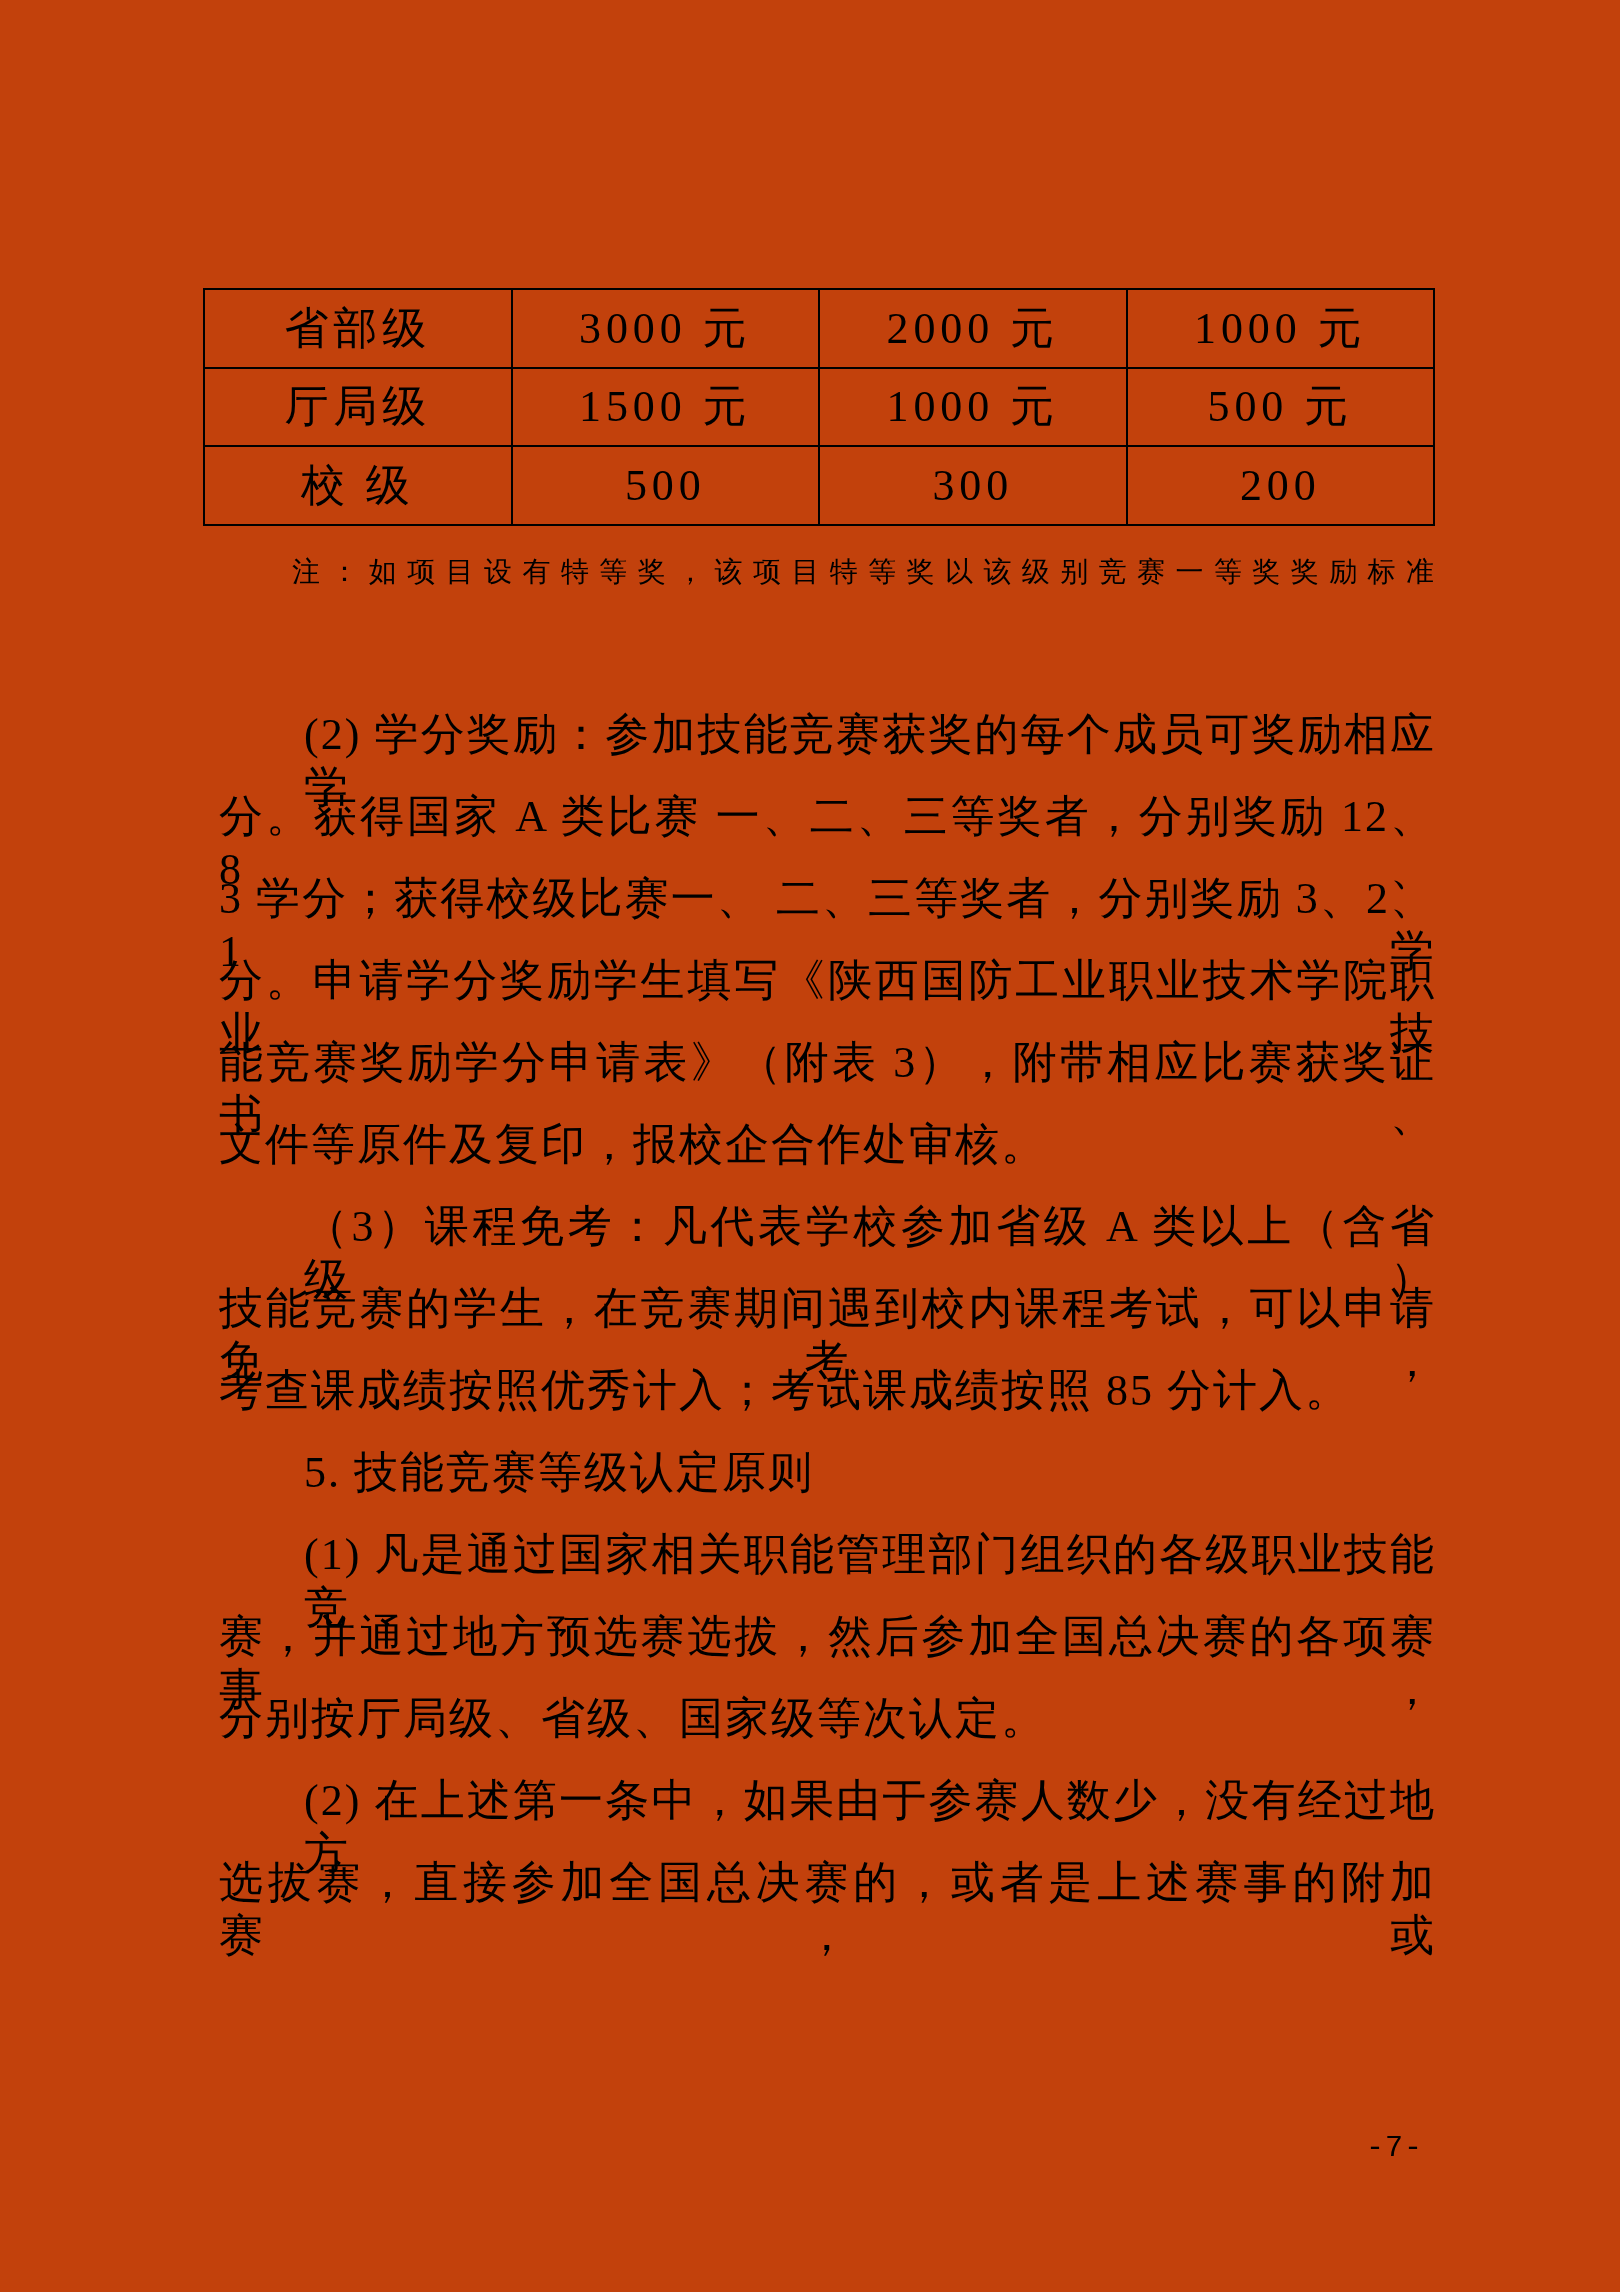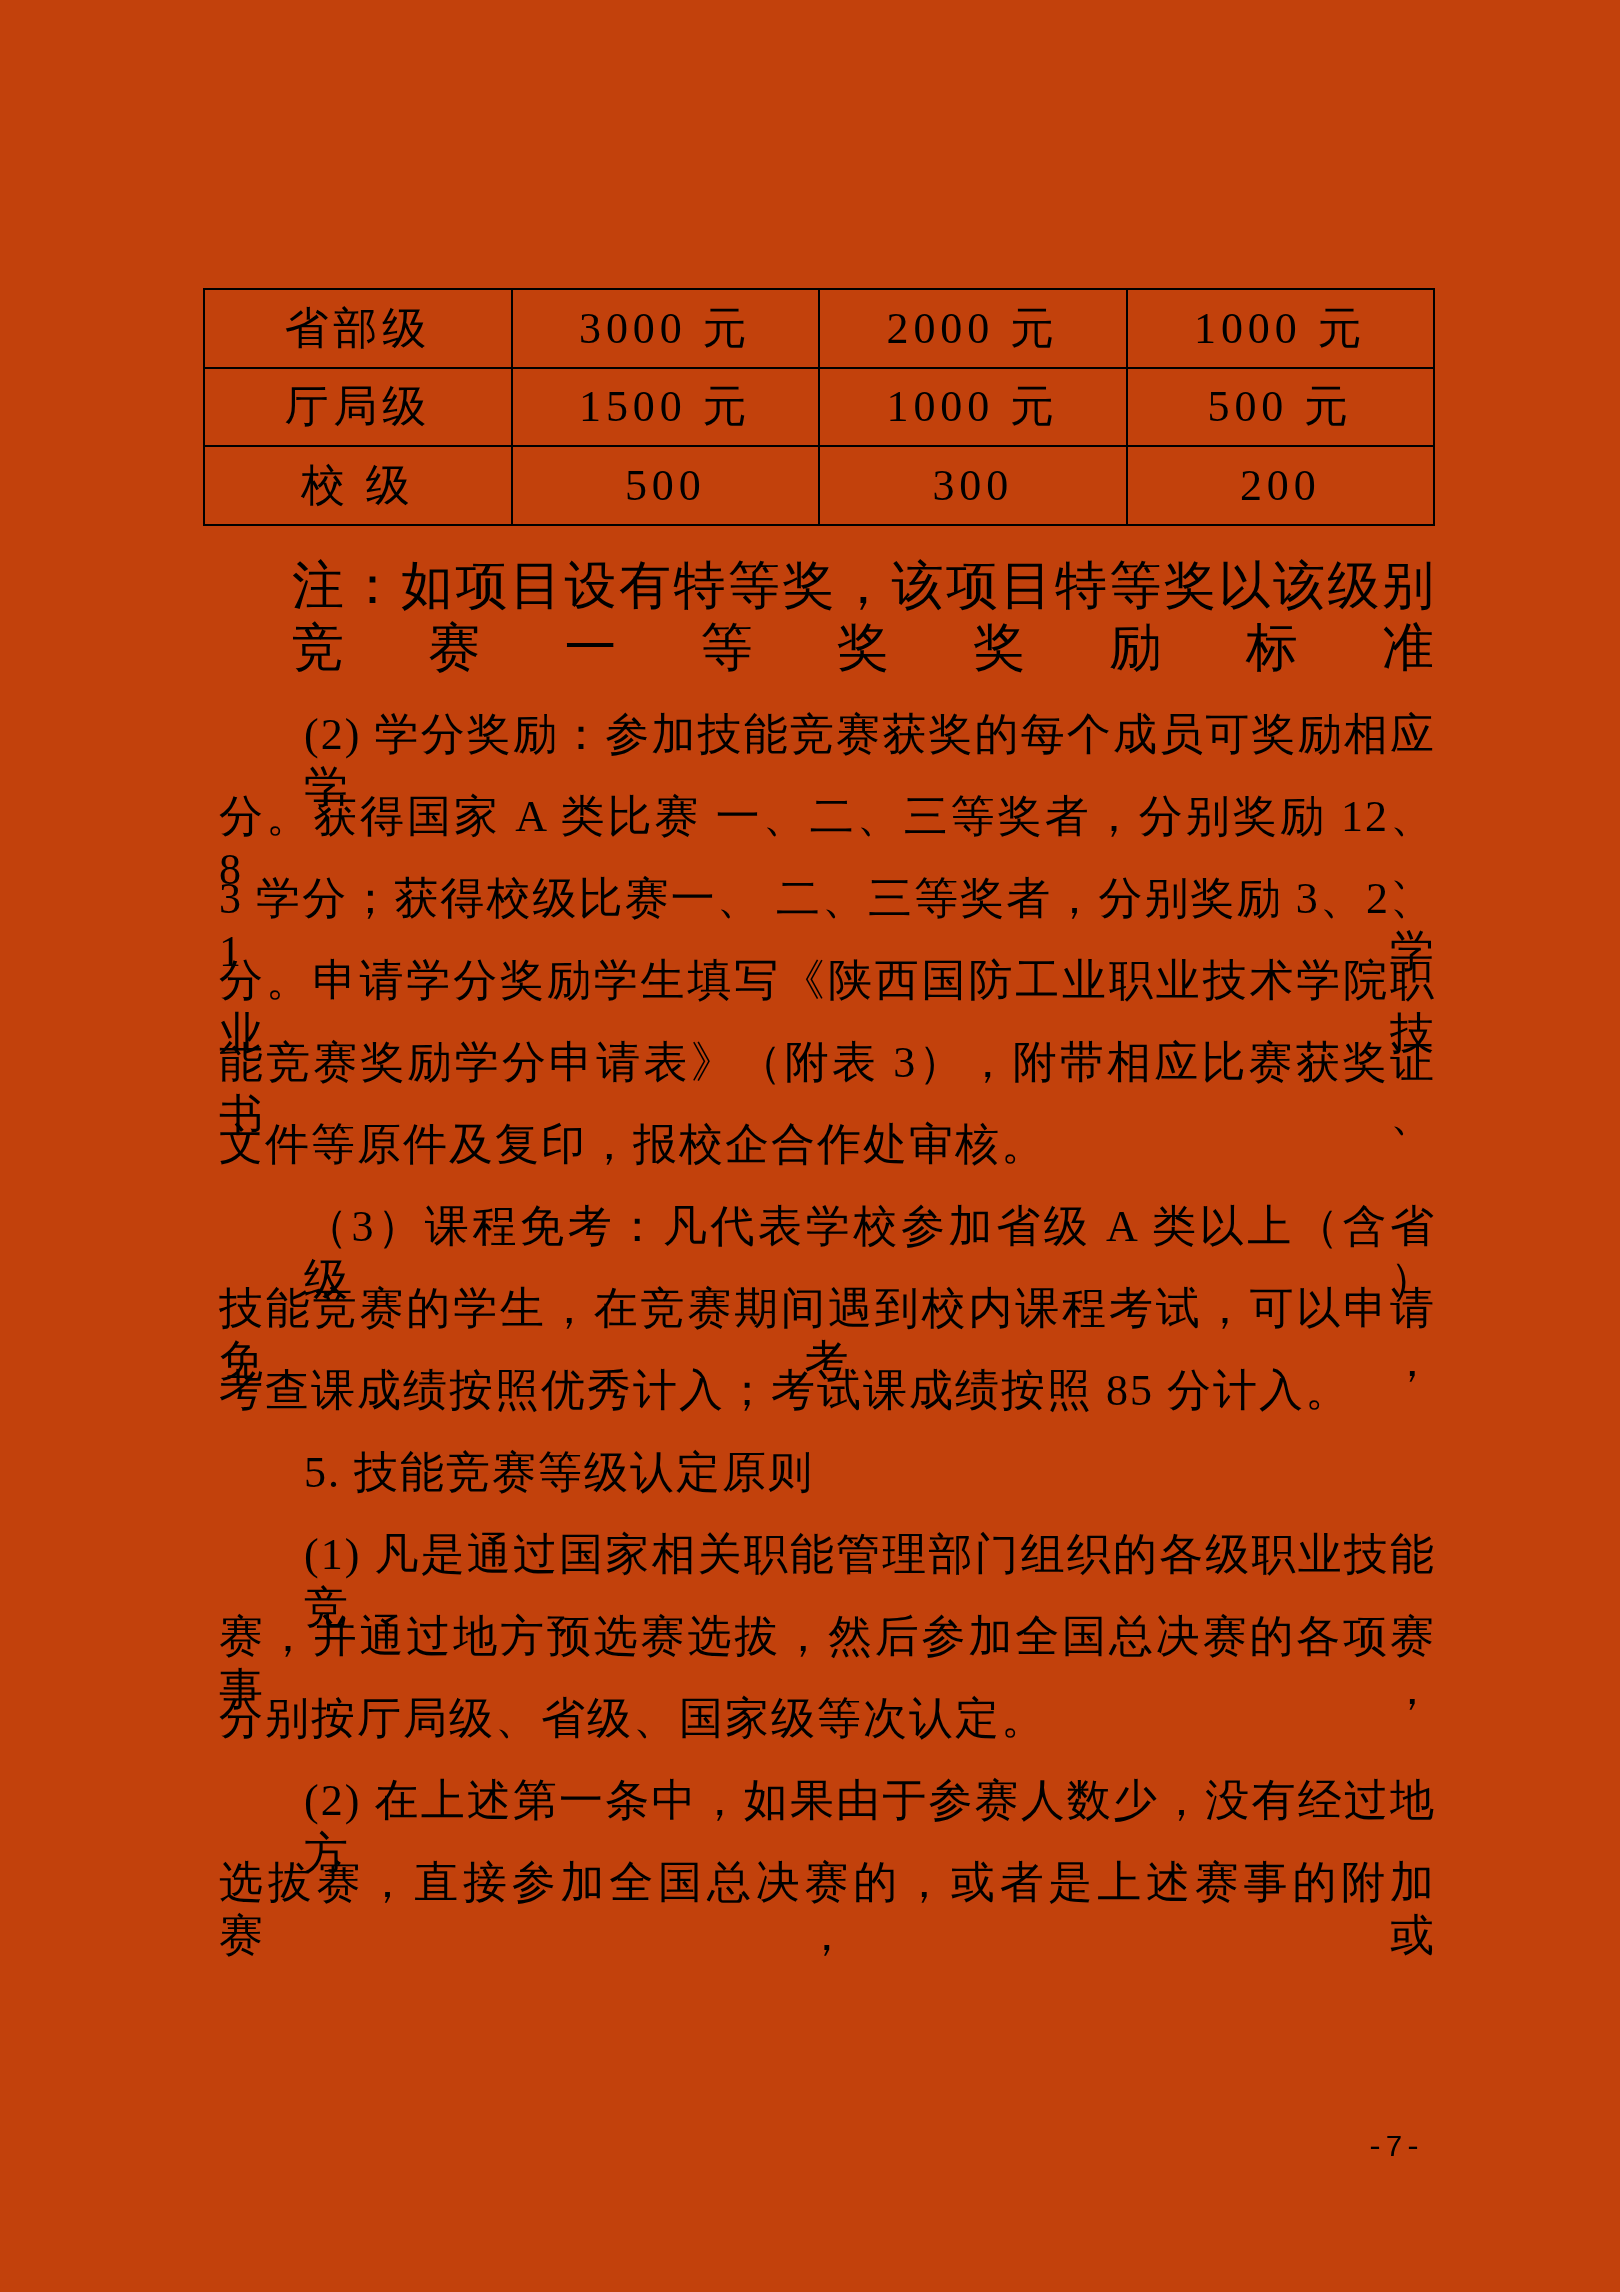--- a/index.html
+++ b/index.html
@@ -38,21 +38,21 @@
 
   
   .note-block {
     position: absolute;
     left: 219px;
     top: 555px;
     width: 1217px;
   }
   .note-line {
     height: 82px;
-    font-size: 52px;
+    font-size: 28px;
     line-height: 1.2;
     letter-spacing: 2px;
   }
   .note-block .indent { padding-left: 73px; }
 
   .body-block {
     position: absolute;
     left: 219px;
     top: 709px;
     width: 1217px;

